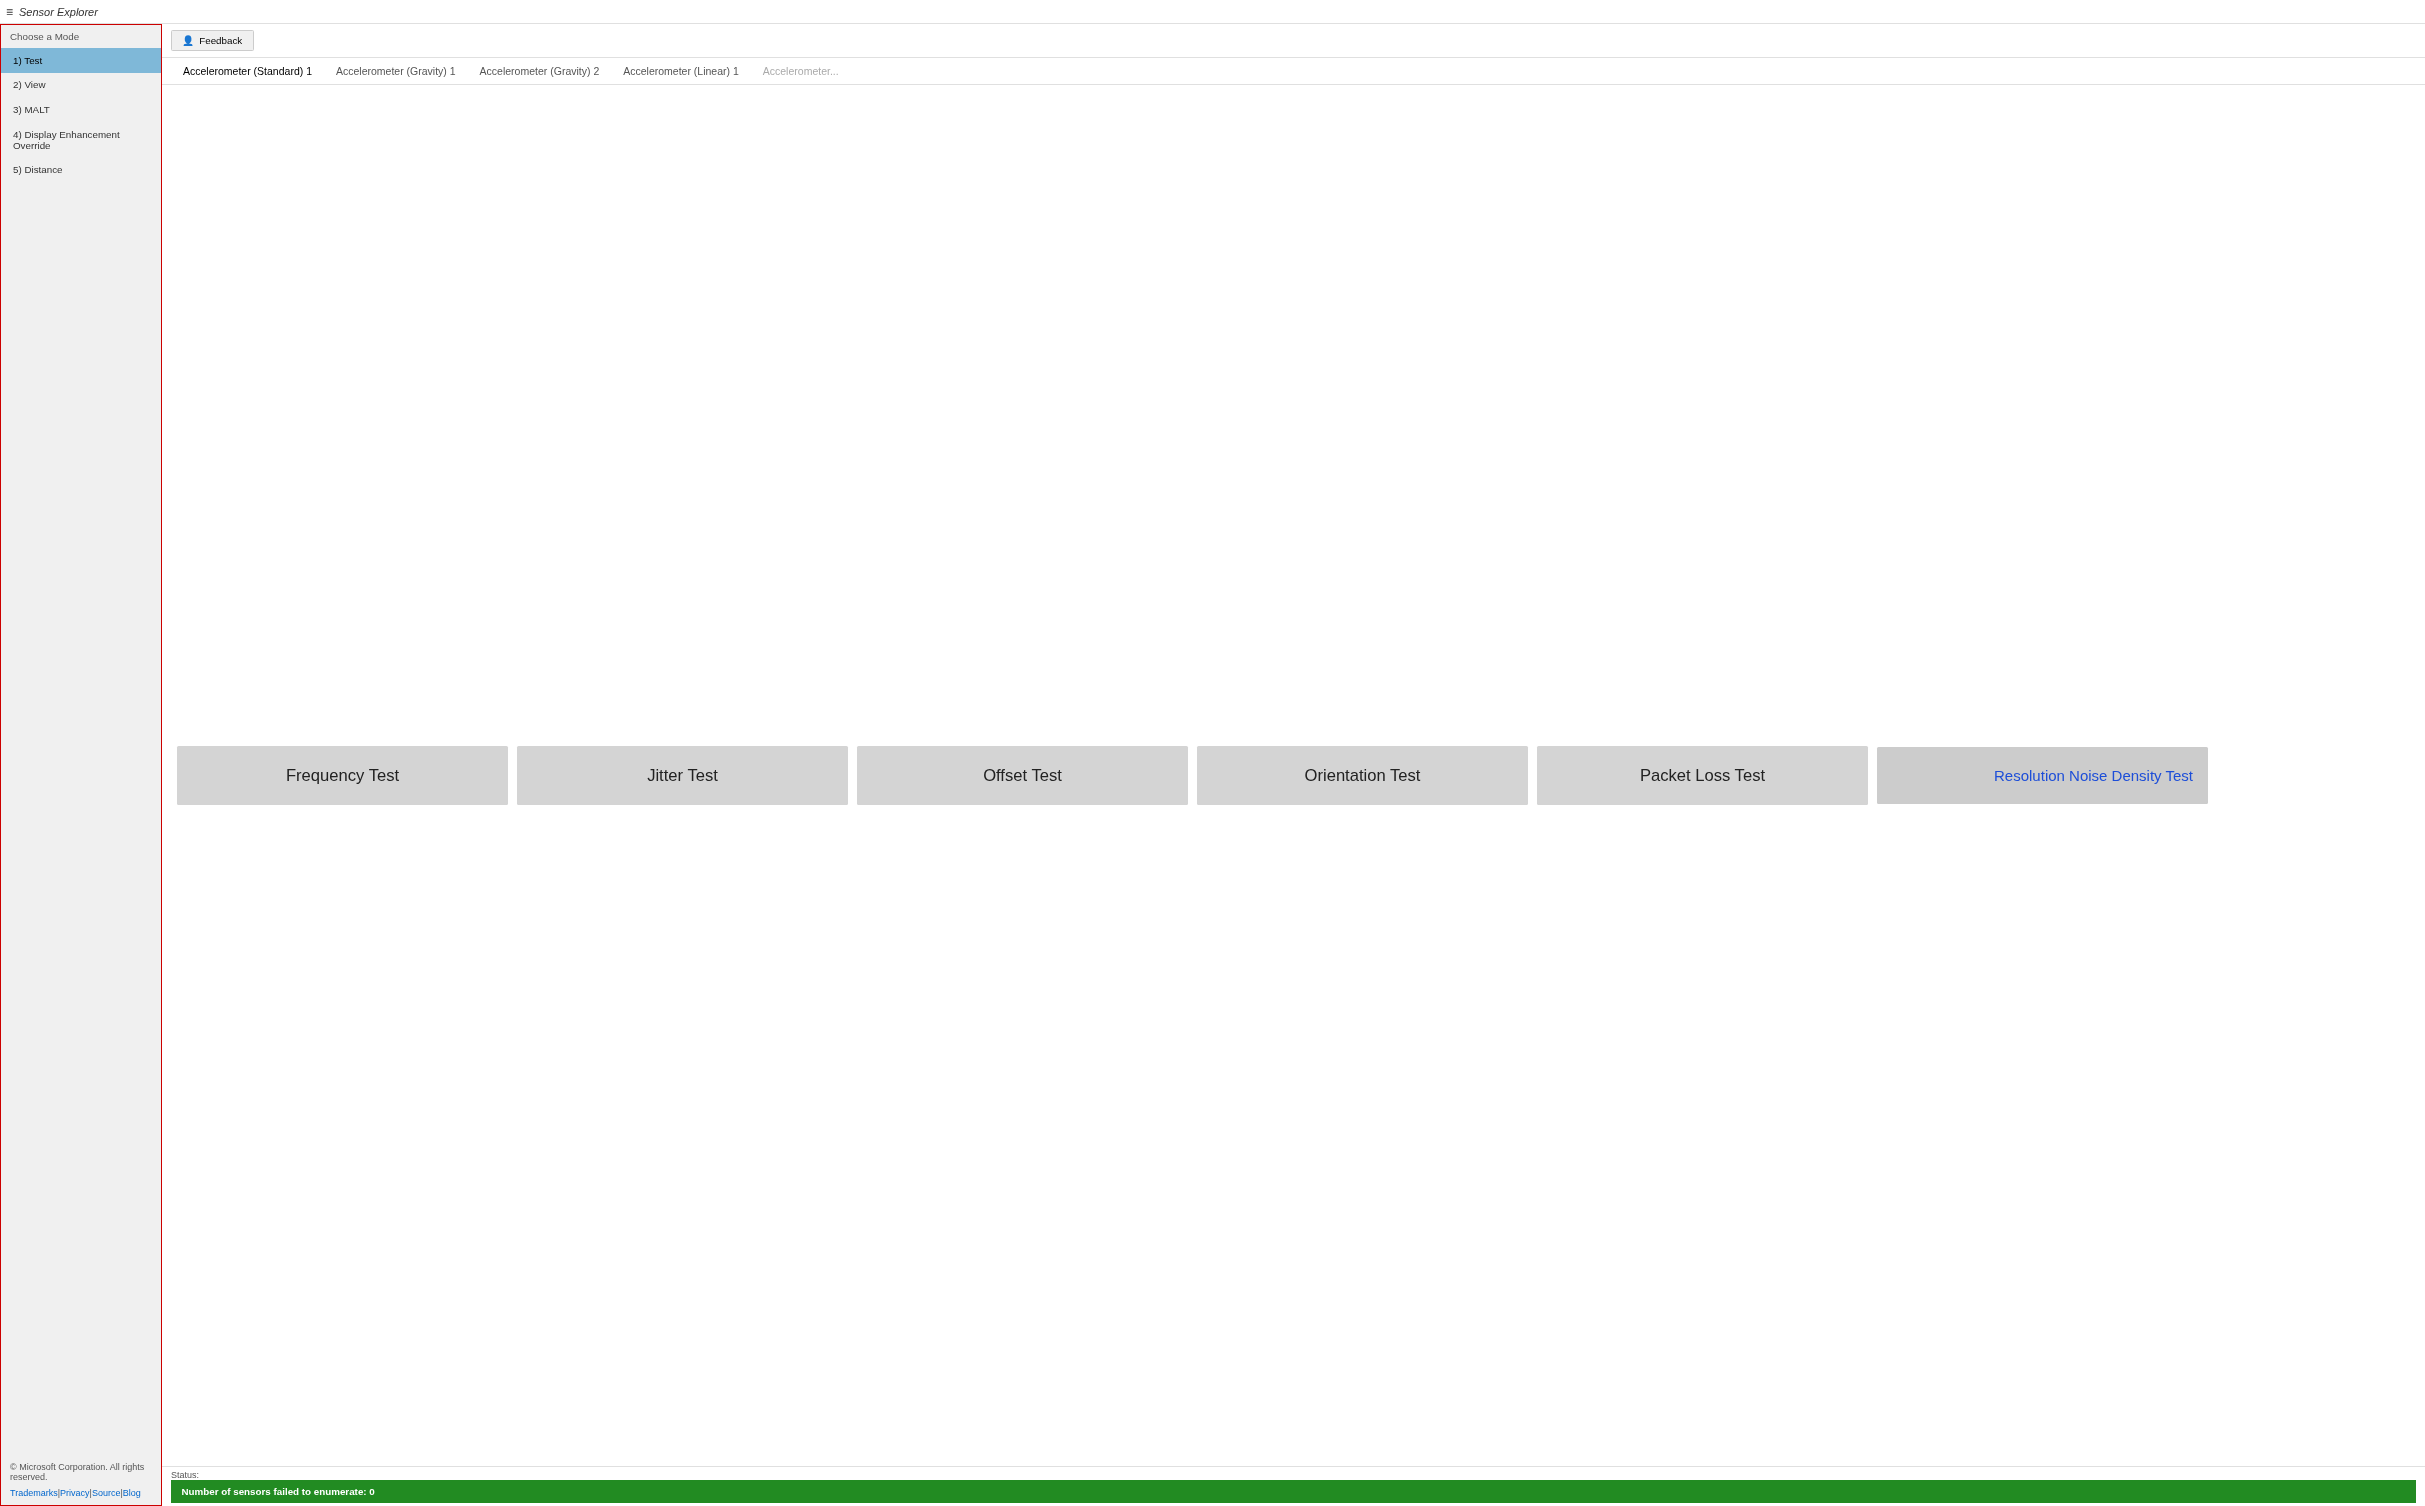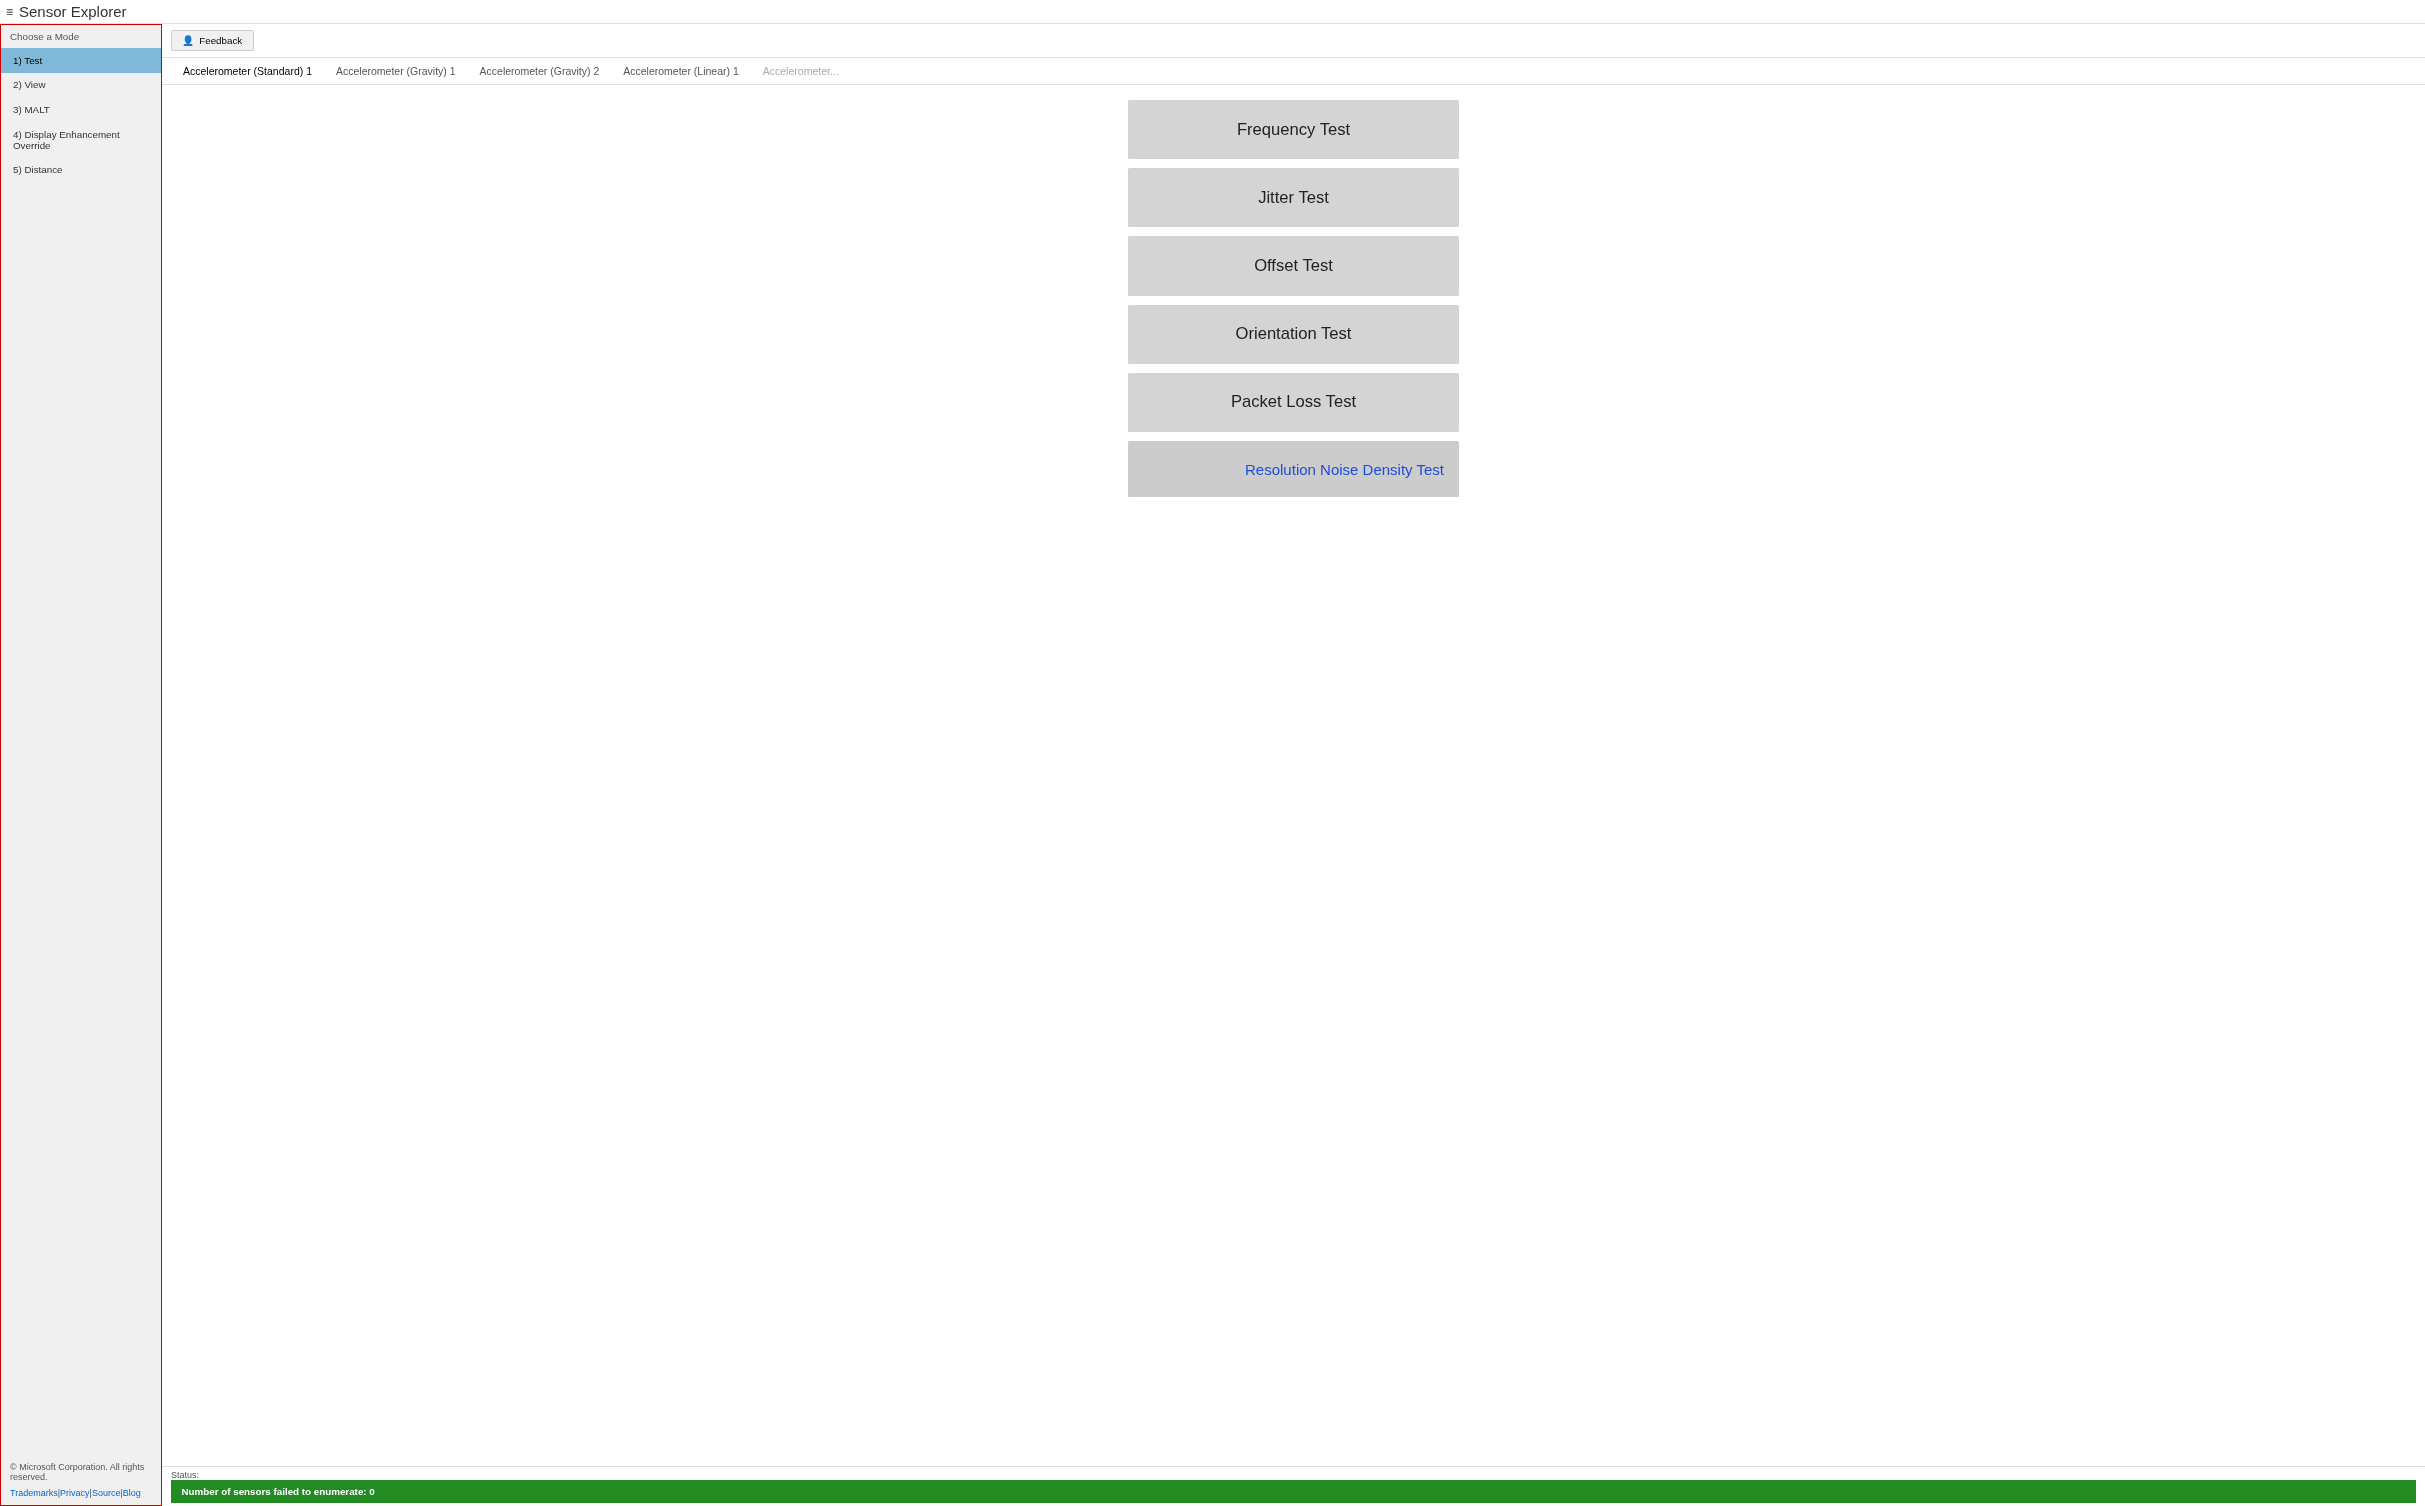--- a/index.html
+++ b/index.html
@@ -23,23 +23,24 @@
       border-bottom: 0.8px solid #e0e0e0;
       flex-shrink: 0;
     }
     #hamburger-icon {
       font-size: 12px;
       margin-right: 6px;
       cursor: pointer;
       color: #333;
     }
     #app-title {
-      font-size: 15px;
+      font-size: 11px;
       font-weight: 400;
       color: #333;
+      font-style: italic;
     }
 
     
     #layout {
       display: flex;
       flex: 1;
       overflow: hidden;
     }
 
     
@@ -143,21 +144,21 @@
       font-weight: 500;
     }
     .tab-item.fade {
       color: #aaa;
     }
 
     
     #test-area {
       flex: 1;
       display: flex;
-      flex-direction: column;
+      flex-direction: row;
       align-items: center;
       padding: 15px;
       overflow-y: auto;
       background: #fff;
       gap: 9px;
     }
     .test-button {
       width: 331px;
       padding: 19.6px 15px;
       background: #d4d4d4;

